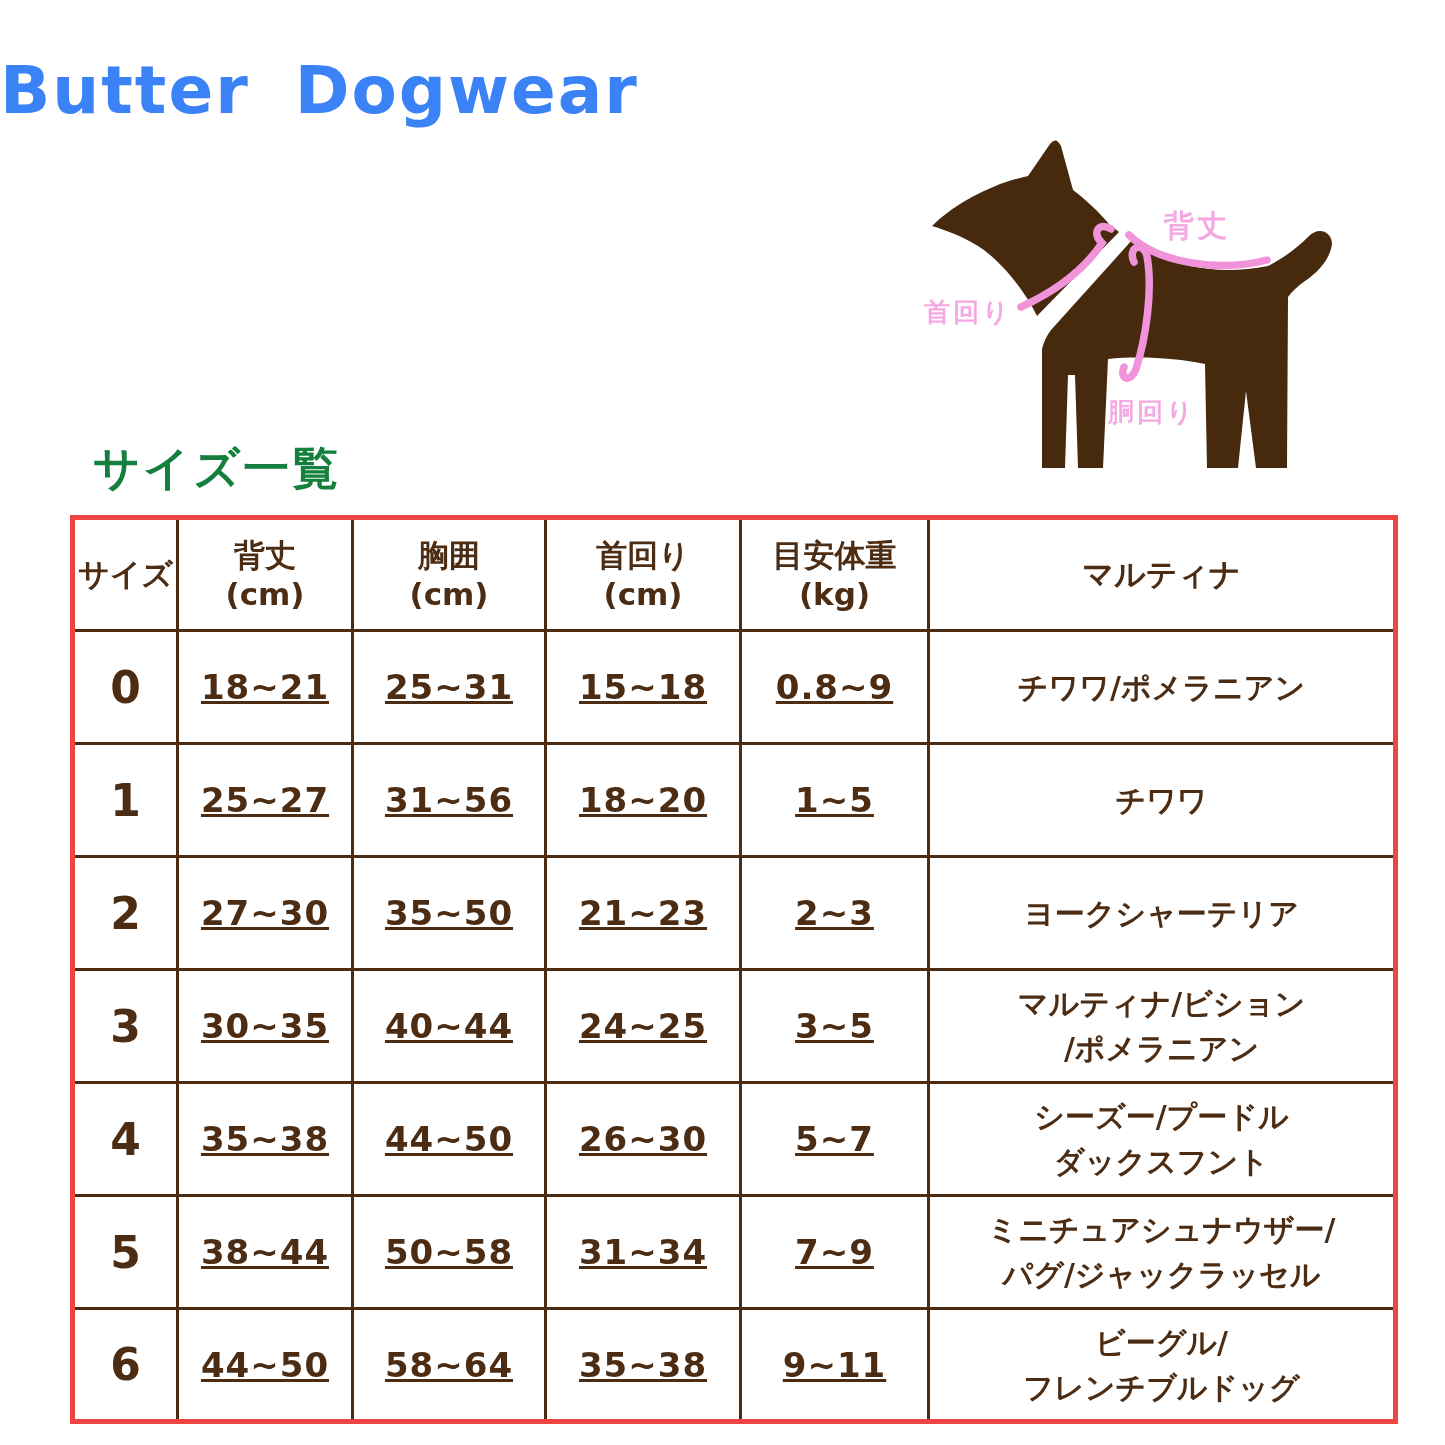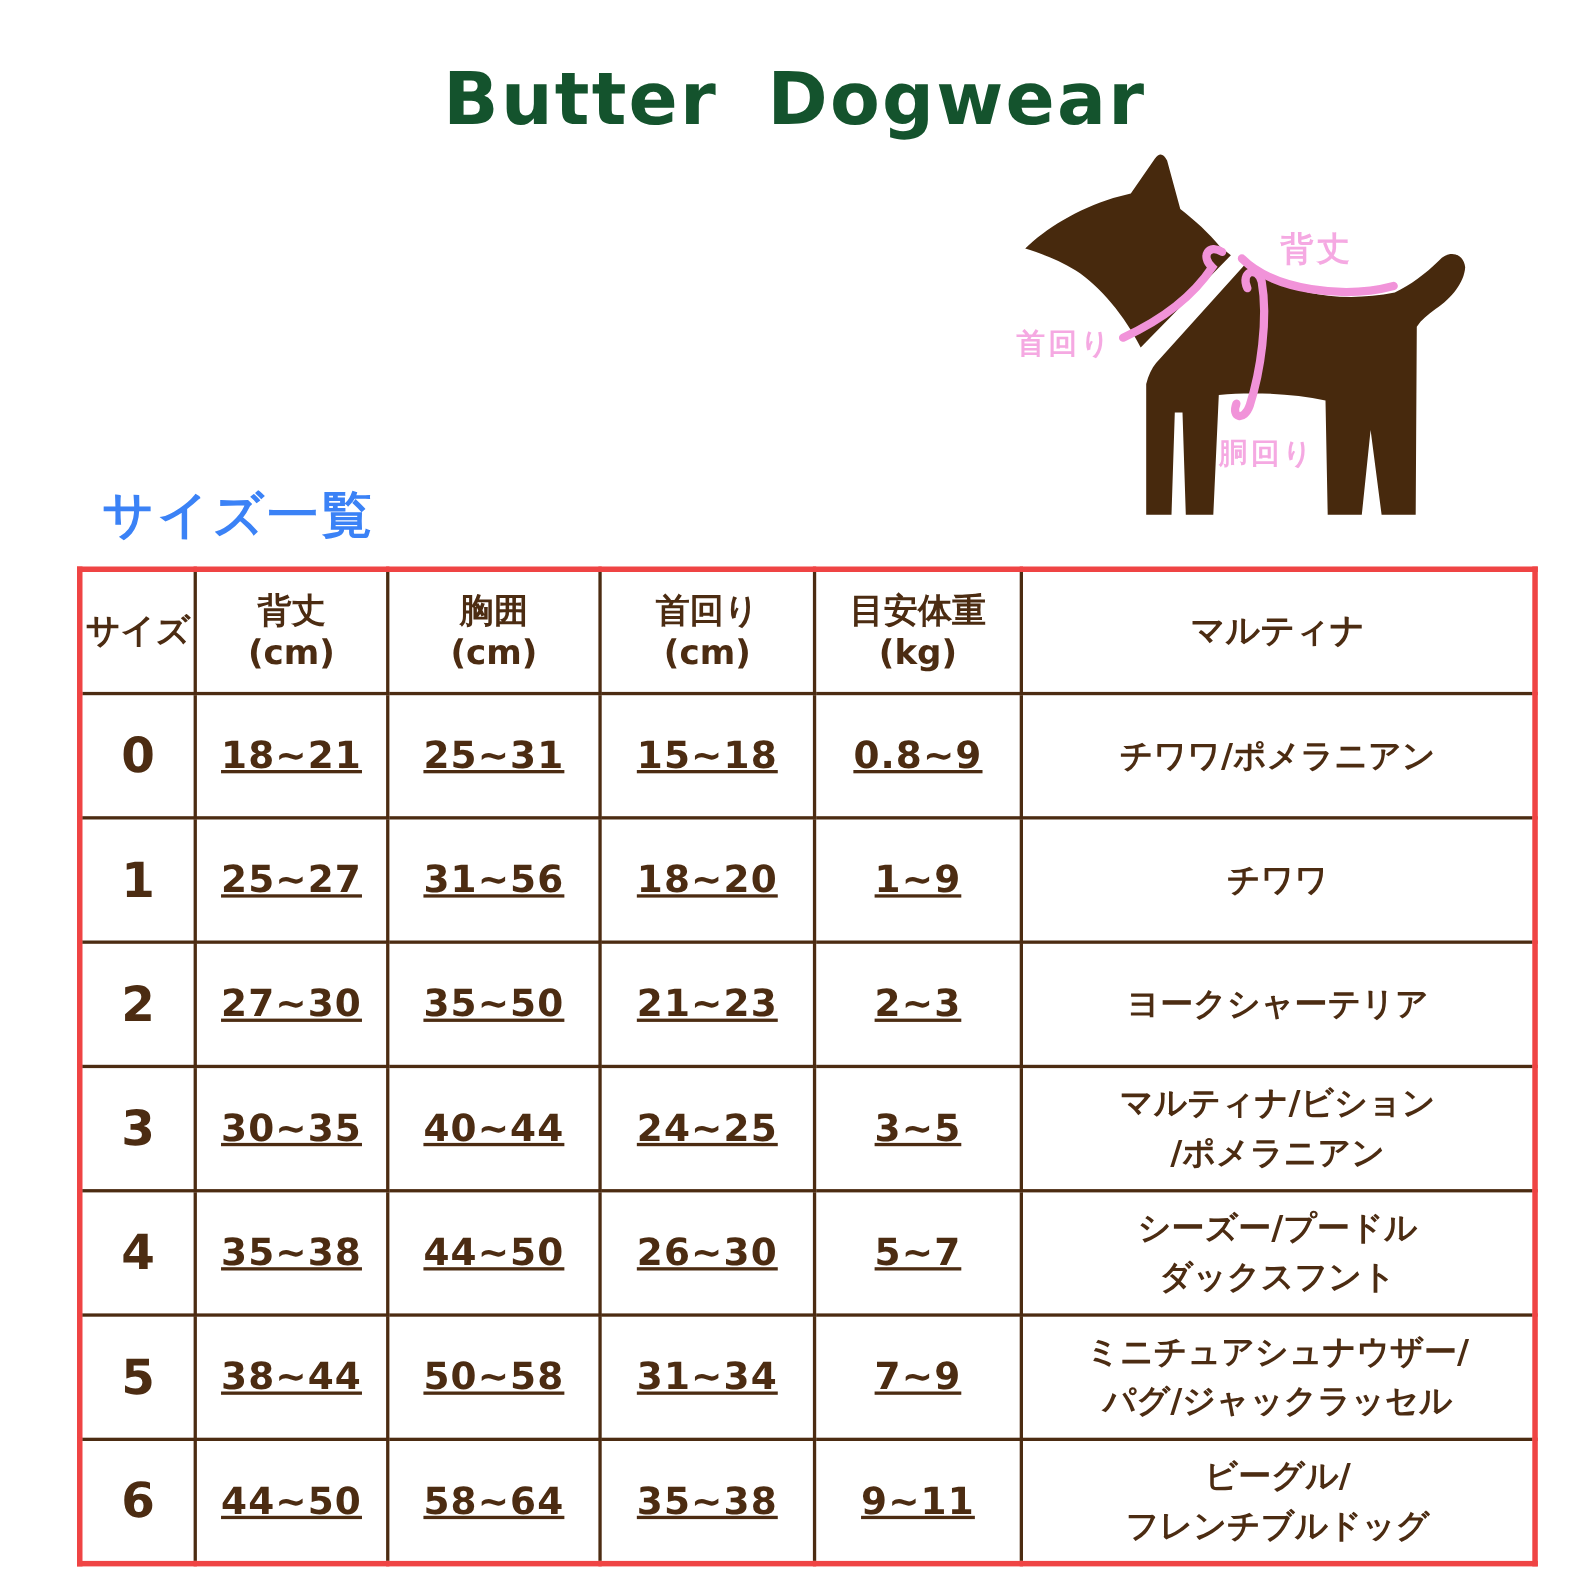--- a/index.html
+++ b/index.html
@@ -2,31 +2,31 @@
 <html><head>
 <meta charset="utf-8">
 <style>
   html,body{margin:0;padding:0;background:#ffffff;}
   .page{
     position:relative;width:1445px;height:1445px;background:#ffffff;overflow:hidden;
     font-family:"DejaVu Sans",sans-serif;color:#4c2c12;
   }
   .brand-title{
     position:absolute;top:52px;left:0;width:100%;margin:0;
-    text-align:center;font-size:66px;font-weight:bold;letter-spacing:2px;word-spacing:20px;
-    color:#14532d;
+    font-size:66px;font-weight:bold;letter-spacing:2px;word-spacing:20px;
+    color:#3b82f6;
   }
   .dog-figure{position:absolute;left:900px;top:138px;width:450px;height:340px;}
   .dog-figure svg{display:block;width:100%;height:100%;}
   .measure-label{
     font-family:"DejaVu Sans",sans-serif;font-weight:bold;fill:#f5a9e2;letter-spacing:3px;
   }
   .section-heading{
     position:absolute;left:93px;top:438px;margin:0;
-    font-size:46px;font-weight:bold;color:#3b82f6;letter-spacing:3px;
+    font-size:46px;font-weight:bold;color:#15803d;letter-spacing:3px;
   }
   table.size-table{
     position:absolute;left:70px;top:515px;width:1323px;
     border-collapse:collapse;table-layout:fixed;
     border:5px solid #ef4444;
   }
   table.size-table th,table.size-table td{
     border:3px solid #4c2c12;vertical-align:middle;text-align:center;
     color:#4c2c12;padding:0;
   }
@@ -151,21 +151,21 @@
           <td class="c-num">25~31</td>
           <td class="c-num">15~18</td>
           <td class="c-num">0.8~9</td>
           <td class="c-breed">チワワ/ポメラニアン</td>
         </tr>
         <tr>
           <td class="c-size">1</td>
           <td class="c-num">25~27</td>
           <td class="c-num">31~56</td>
           <td class="c-num">18~20</td>
-          <td class="c-num">1~9</td>
+          <td class="c-num">1~5</td>
           <td class="c-breed">チワワ</td>
         </tr>
         <tr>
           <td class="c-size">2</td>
           <td class="c-num">27~30</td>
           <td class="c-num">35~50</td>
           <td class="c-num">21~23</td>
           <td class="c-num">2~3</td>
           <td class="c-breed">ヨークシャーテリア</td>
         </tr>

